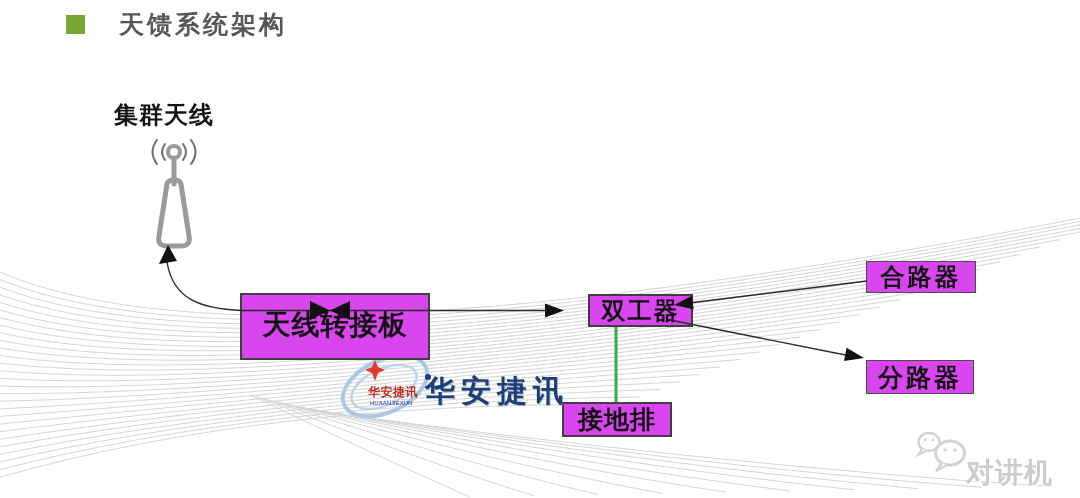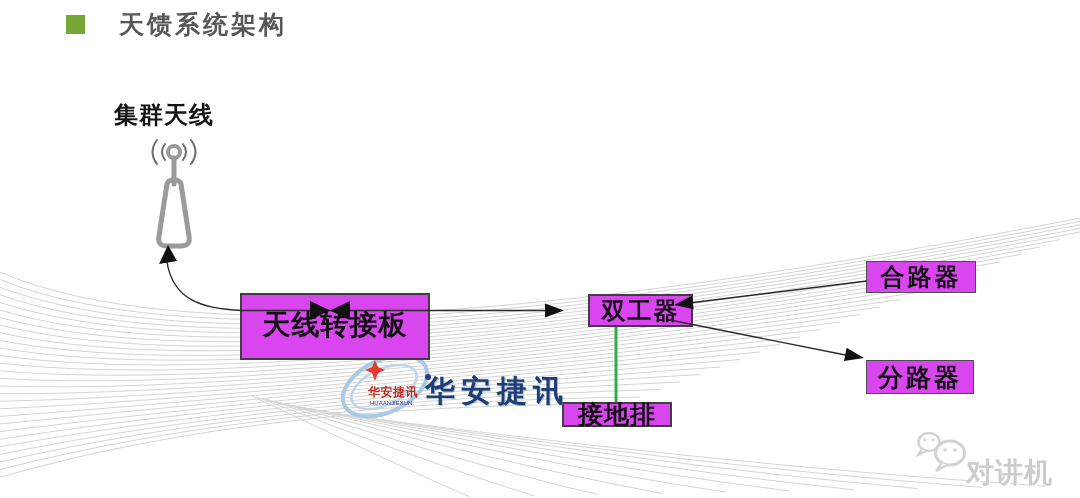--- a/index.html
+++ b/index.html
@@ -23,21 +23,21 @@
   .node-box{
     position:absolute;background:#d946ef;border:2px solid #3f3f3f;
     display:flex;align-items:center;justify-content:center;
     font-family:"Liberation Serif",serif;color:#111;box-sizing:border-box;
   }
   .node-adapter{left:240px;top:293px;width:190px;height:67px;
     padding-bottom:4px;font-size:28px;font-weight:600;letter-spacing:1px;}
   .node-duplexer{left:588px;top:294px;width:105px;height:33px;font-size:24px;font-weight:600;letter-spacing:2px;}
   .node-combiner{left:866px;top:261px;width:110px;height:32px;font-size:24px;font-weight:600;letter-spacing:3px;border-width:1.5px;border-color:#4c4c4c;}
   .node-splitter{left:866px;top:348px;width:108px;height:34px;font-size:25px;font-weight:600;letter-spacing:3px;border-width:1.5px;border-color:#4c4c4c;margin-top:12px;}
-  .node-ground{left:562px;top:402px;width:110px;height:25px;font-size:25px;font-weight:600;letter-spacing:1px;}
+  .node-ground{left:562px;top:402px;width:110px;height:35px;font-size:25px;font-weight:600;letter-spacing:1px;}
   
   .logo-name{
     position:absolute;left:425px;top:371px;font-size:30px;font-weight:900;
     color:#1c3f77;letter-spacing:6px;font-family:"Liberation Serif",serif;
     text-shadow:1px 1px 0 rgba(110,130,165,.45);
   }
   .channel-wm{
     position:absolute;left:966px;top:434px;font-size:28px;font-weight:600;
     color:#cccccc;letter-spacing:1px;font-family:"Liberation Sans",sans-serif;
     text-shadow:1.5px 1.5px 0 #ffffff;

